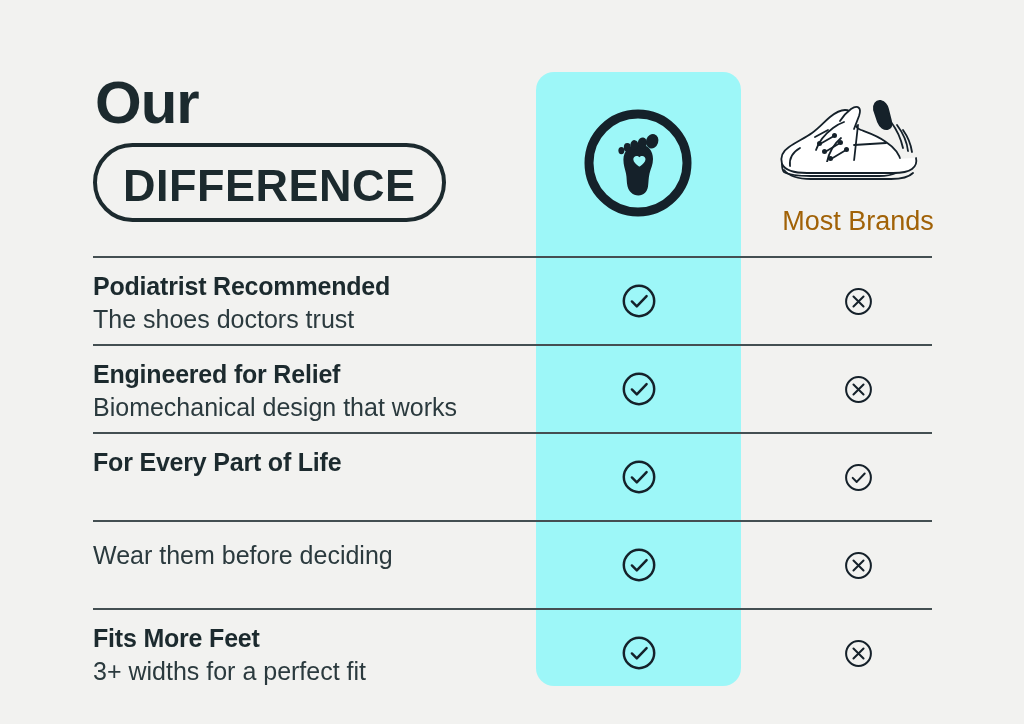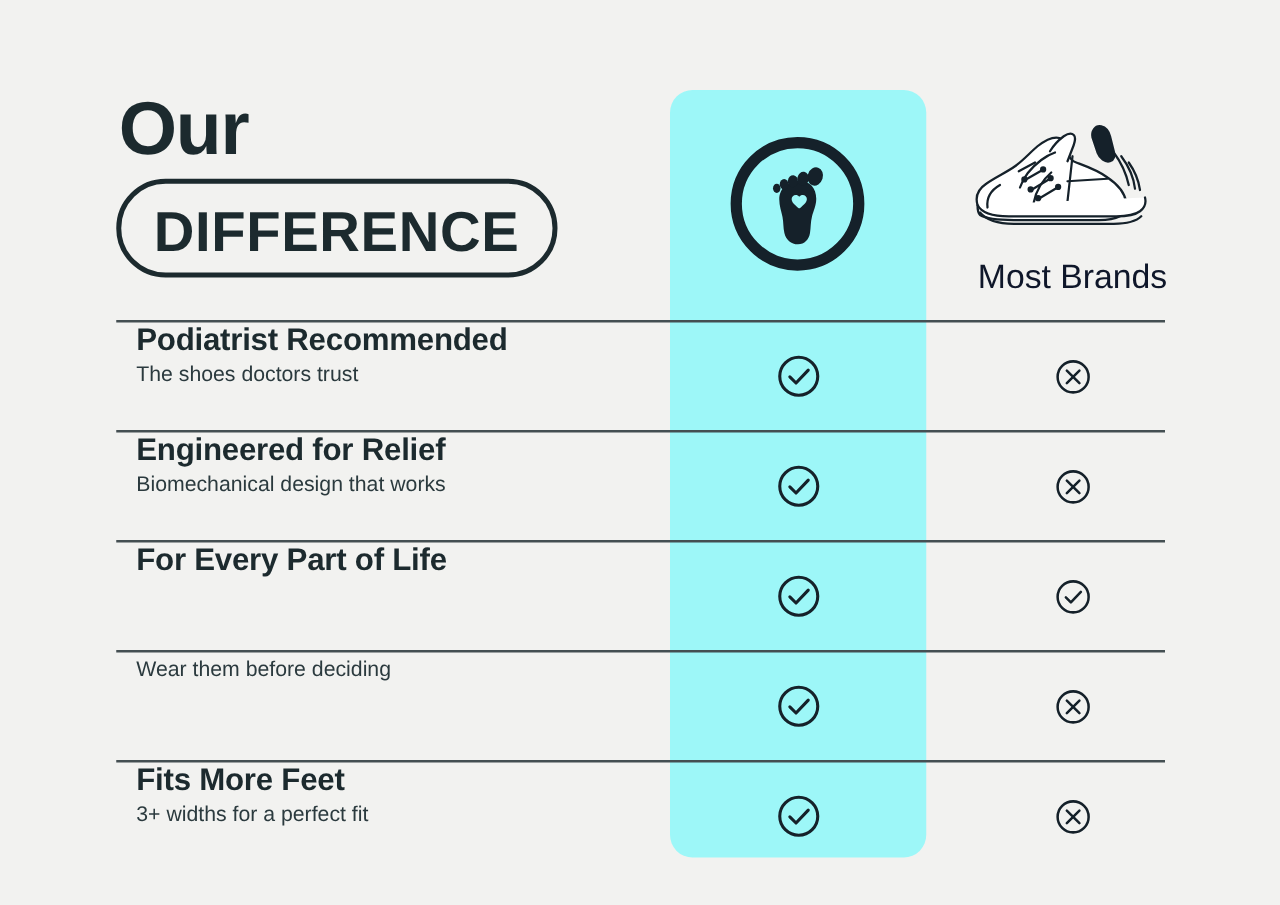--- a/index.html
+++ b/index.html
@@ -91,21 +91,21 @@
   .shoe-illustration svg { display: block; width: 176px; height: 122px; }
 
   .most-brands-label {
     position: absolute;
     left: 748px;
     top: 206px;
     width: 220px;
     text-align: center;
     font-size: 27px;
     font-weight: normal;
-    color: #0f172a;
+    color: #a16207;
     z-index: 3;
   }
 
   
   .table {
     position: absolute;
     left: 93px;
     top: 256px;
     width: 839px;
     z-index: 2;
@@ -115,32 +115,32 @@
     position: relative;
     height: 86px;
     border-top: 2px solid #444f52;
   }
 
   .row-text {
     position: absolute;
     left: 0;
     top: 0;
     width: 440px;
-    margin-left: 16px;
+    padding-top: 14px;
   }
   .row-title {
     font-size: 25px;
     font-weight: bold;
     line-height: 1.12;
     letter-spacing: -0.2px;
     color: #1c2a2e;
     margin: 0;
   }
   .row-sub {
-    font-size: 17px;
+    font-size: 25px;
     font-weight: normal;
     line-height: 1.2;
     color: #2b3a3e;
     margin: 4px 0 0 0;
   }
 
   .cell {
     position: absolute;
     top: 0;
     height: 86px;

